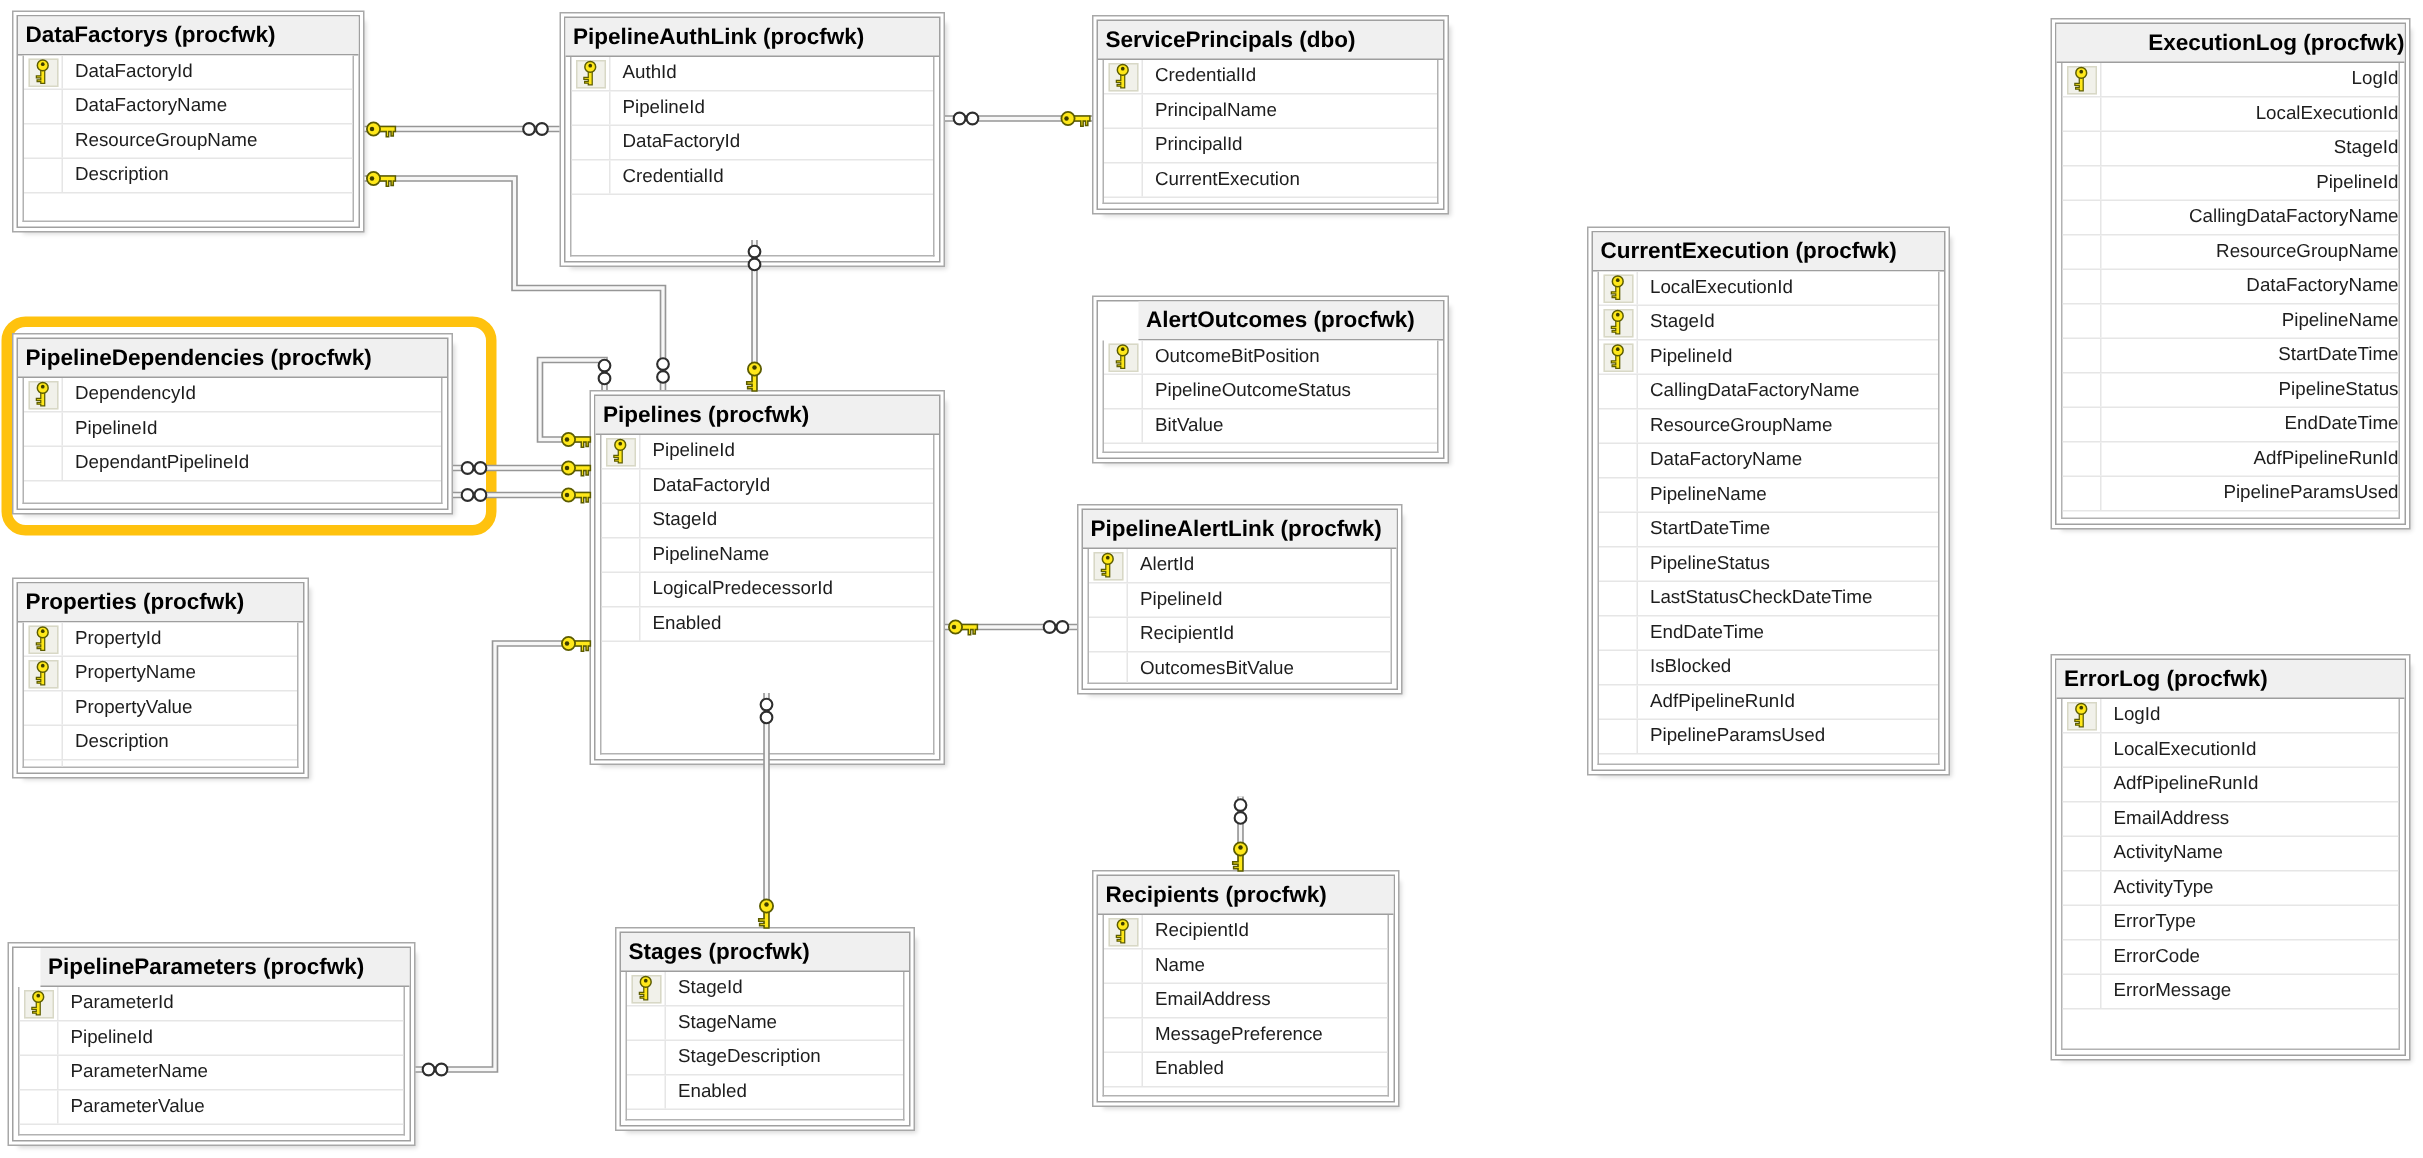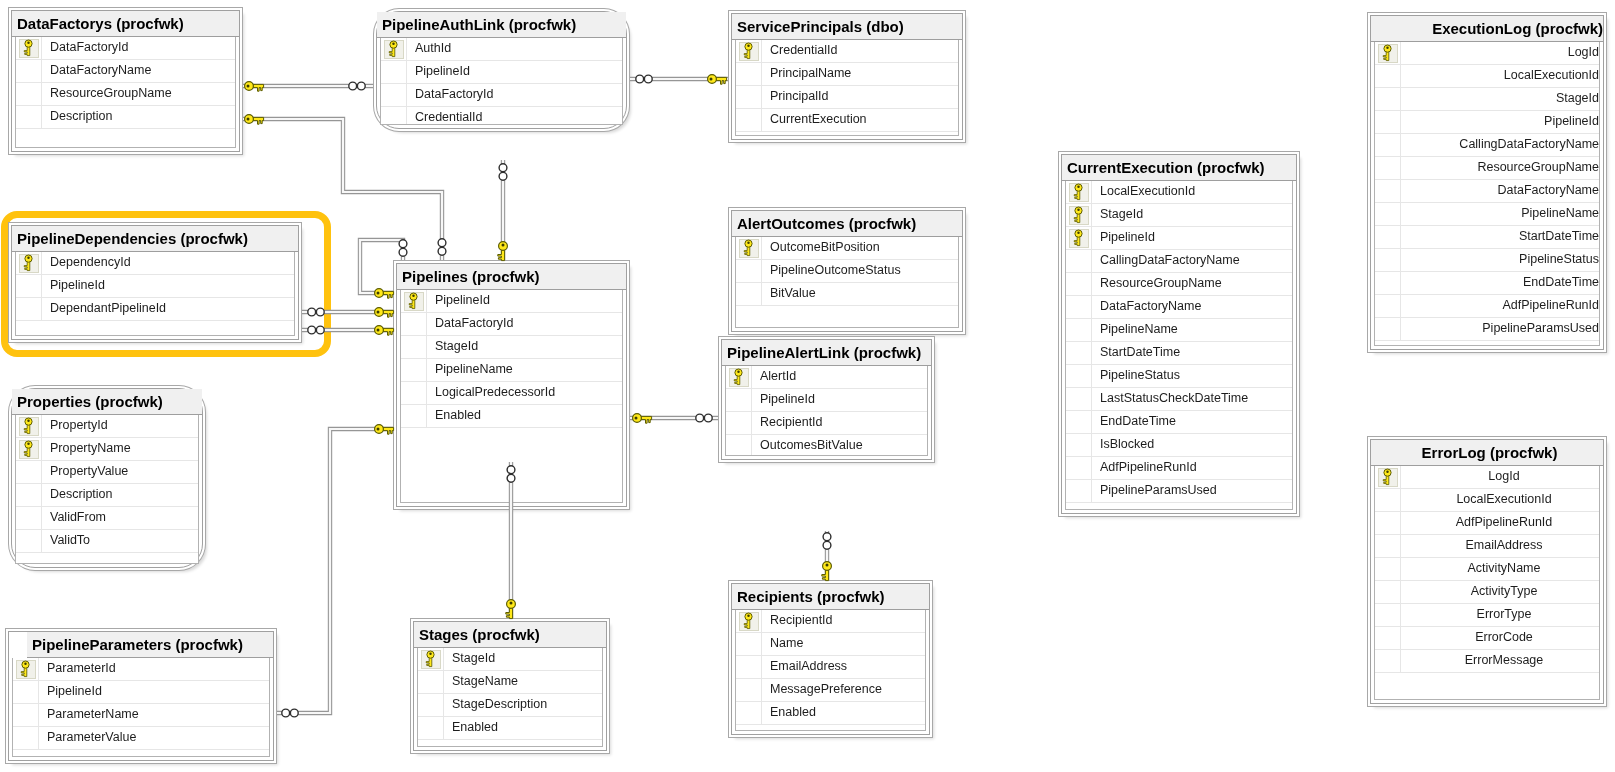--- a/index.html
+++ b/index.html
@@ -97,21 +97,21 @@
           <use href="#key-glyph" transform="translate(5.5,4.6) rotate(90) scale(0.82)"></use>
         </svg>
       </div>
     </div>
     <div class="colname">Description</div>
   </div>
         </div>
       <div class="tbl-footer"></div>
     </div>
   </div>
-    <div class="tbl" style="left: 376px; top: 11px; width: 251px; height: 118px; border-radius: 23px;">
+    <div class="tbl" style="left: 376px; top: 11px; width: 251px; height: 164px;">
     <div class="tbl-header">PipelineAuthLink (procfwk)</div>
     <div class="tbl-body">
       <div class="rows">
           <div class="row pk">
     <div class="keycell">
       <div class="pkbox">
         <svg width="11" height="19" viewBox="0 0 11 19">
           <use href="#key-glyph" transform="translate(5.5,4.6) rotate(90) scale(0.82)"></use>
         </svg>
       </div>
@@ -369,21 +369,21 @@
           <use href="#key-glyph" transform="translate(5.5,4.6) rotate(90) scale(0.82)"></use>
         </svg>
       </div>
     </div>
     <div class="colname">DependantPipelineId</div>
   </div>
         </div>
       <div class="tbl-footer"></div>
     </div>
   </div>
-    <div class="tbl" style="left: 731px; top: 210px; width: 232px; height: 122px;">
+    <div class="tbl" style="left: 731px; top: 200px; width: 232px; height: 106px; padding-left: 27px;">
     <div class="tbl-header">AlertOutcomes (procfwk)</div>
     <div class="tbl-body">
       <div class="rows">
           <div class="row pk">
     <div class="keycell">
       <div class="pkbox">
         <svg width="11" height="19" viewBox="0 0 11 19">
           <use href="#key-glyph" transform="translate(5.5,4.6) rotate(90) scale(0.82)"></use>
         </svg>
       </div>
@@ -555,21 +555,21 @@
           <use href="#key-glyph" transform="translate(5.5,4.6) rotate(90) scale(0.82)"></use>
         </svg>
       </div>
     </div>
     <div class="colname">PipelineParamsUsed</div>
   </div>
         </div>
       <div class="tbl-footer"></div>
     </div>
   </div>
-    <div class="tbl" style="left: 11px; top: 388px; width: 192px; height: 180px; border-radius: 24px;">
+    <div class="tbl" style="left: 11px; top: 388px; width: 192px; height: 128px;">
     <div class="tbl-header">Properties (procfwk)</div>
     <div class="tbl-body">
       <div class="rows">
           <div class="row pk">
     <div class="keycell">
       <div class="pkbox">
         <svg width="11" height="19" viewBox="0 0 11 19">
           <use href="#key-glyph" transform="translate(5.5,4.6) rotate(90) scale(0.82)"></use>
         </svg>
       </div>
@@ -903,21 +903,21 @@
           <use href="#key-glyph" transform="translate(5.5,4.6) rotate(90) scale(0.82)"></use>
         </svg>
       </div>
     </div>
     <div class="colname">ParameterValue</div>
   </div>
         </div>
       <div class="tbl-footer"></div>
     </div>
   </div>
-    <div class="tbl" style="left: 1370px; top: 439px; width: 234px; height: 265px; text-align: center;">
+    <div class="tbl" style="left: 1370px; top: 439px; width: 234px; height: 265px;">
     <div class="tbl-header">ErrorLog (procfwk)</div>
     <div class="tbl-body">
       <div class="rows">
           <div class="row pk">
     <div class="keycell">
       <div class="pkbox">
         <svg width="11" height="19" viewBox="0 0 11 19">
           <use href="#key-glyph" transform="translate(5.5,4.6) rotate(90) scale(0.82)"></use>
         </svg>
       </div>

